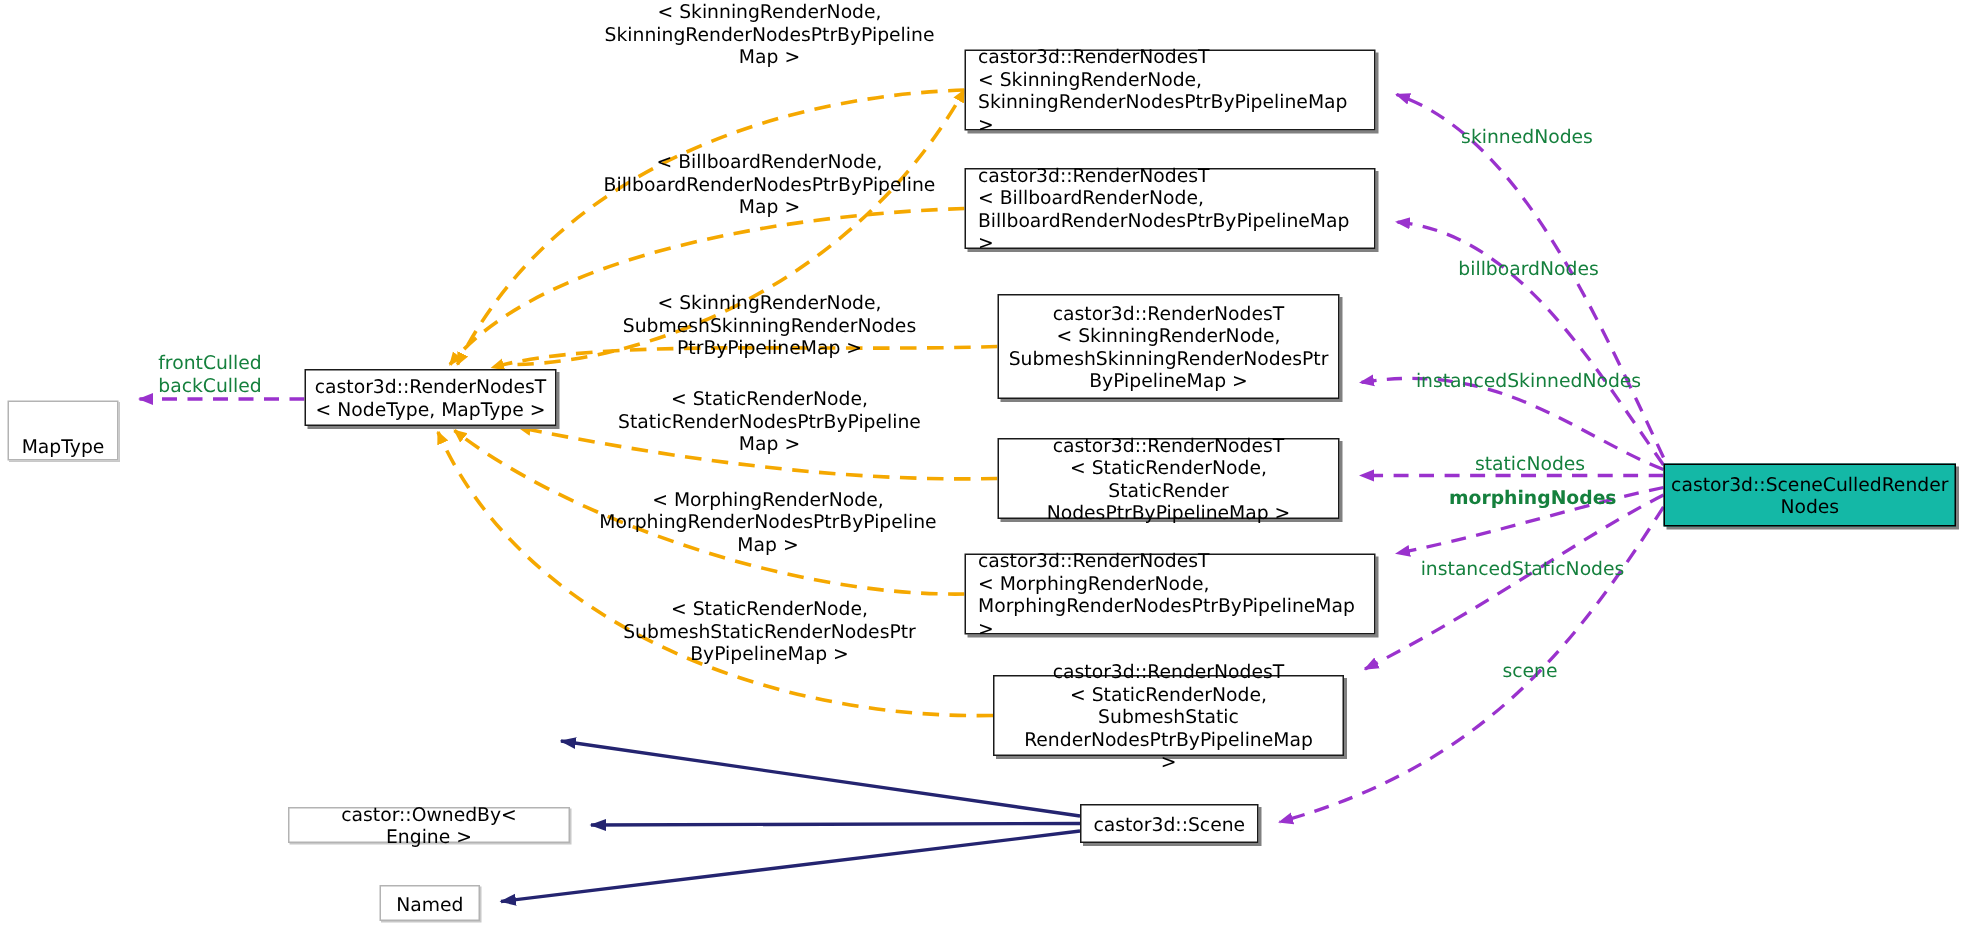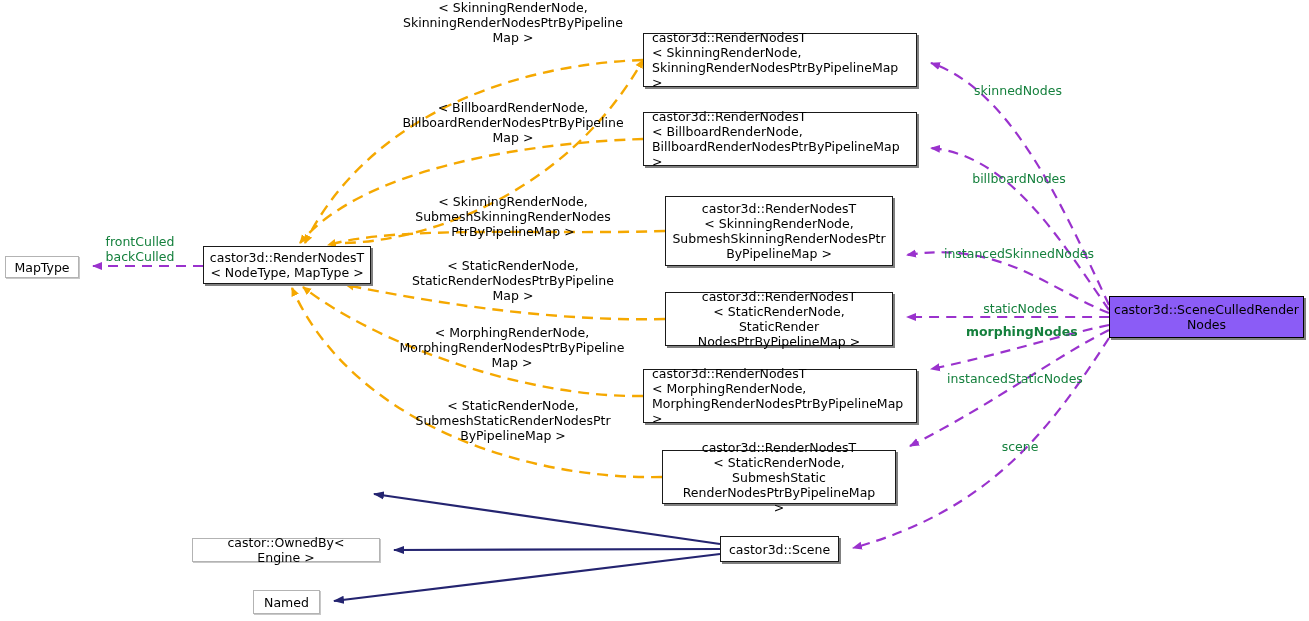--- a/index.html
+++ b/index.html
@@ -43,22 +43,23 @@
     box-shadow: 1px 1px 0 0 #c8c8c8;
   }
   
   .node.strong {
     border: 1.5px solid #1a1a1a;
     box-shadow: 2px 2px 0 0 #808080;
   }
   
   .node.focal {
     border: 1.5px solid #000000;
-    background: #8b5cf6;
+    background: #14b8a6;
     box-shadow: 2px 2px 0 0 #808080;
+    margin-top: 13px;
   }
   .elabel {
     position: absolute;
     font-size: 12.5px;
     line-height: 15px;
     color: #15803d;
     white-space: pre-line;
     text-align: center;
     background: transparent;
   }
@@ -109,21 +110,21 @@
       <path d="M203,266 L93,266" marker-end="url(#arrowPurple)"></path>
     </g>
 
     <g stroke="#242470" stroke-width="2.2" fill="none">
       <path d="M720,544 L374,494" marker-end="url(#arrowNavy)"></path>
       <path d="M720,549 L394,550" marker-end="url(#arrowNavy)"></path>
       <path d="M720,554 L334,601" marker-end="url(#arrowNavy)"></path>
     </g>
   </svg>
 
-  <div class="node plain" style="left:5px; top:256px; width:74px; height:22px;">
+  <div class="node plain" style="left:5px; top:267px; width:74px; height:40px;align-items:flex-end;">
     <span>MapType</span>
   </div>
 
   <div class="node strong" style="left:203px; top:246px; width:168px; height:38px;">
     <span>castor3d::RenderNodesT
 &lt; NodeType, MapType &gt;</span>
   </div>
 
   <div class="node strong" style="left:643px; top:33px; width:274px; height:54px; justify-content:flex-start; text-align:left; padding-left:8px;">
     <span>castor3d::RenderNodesT

